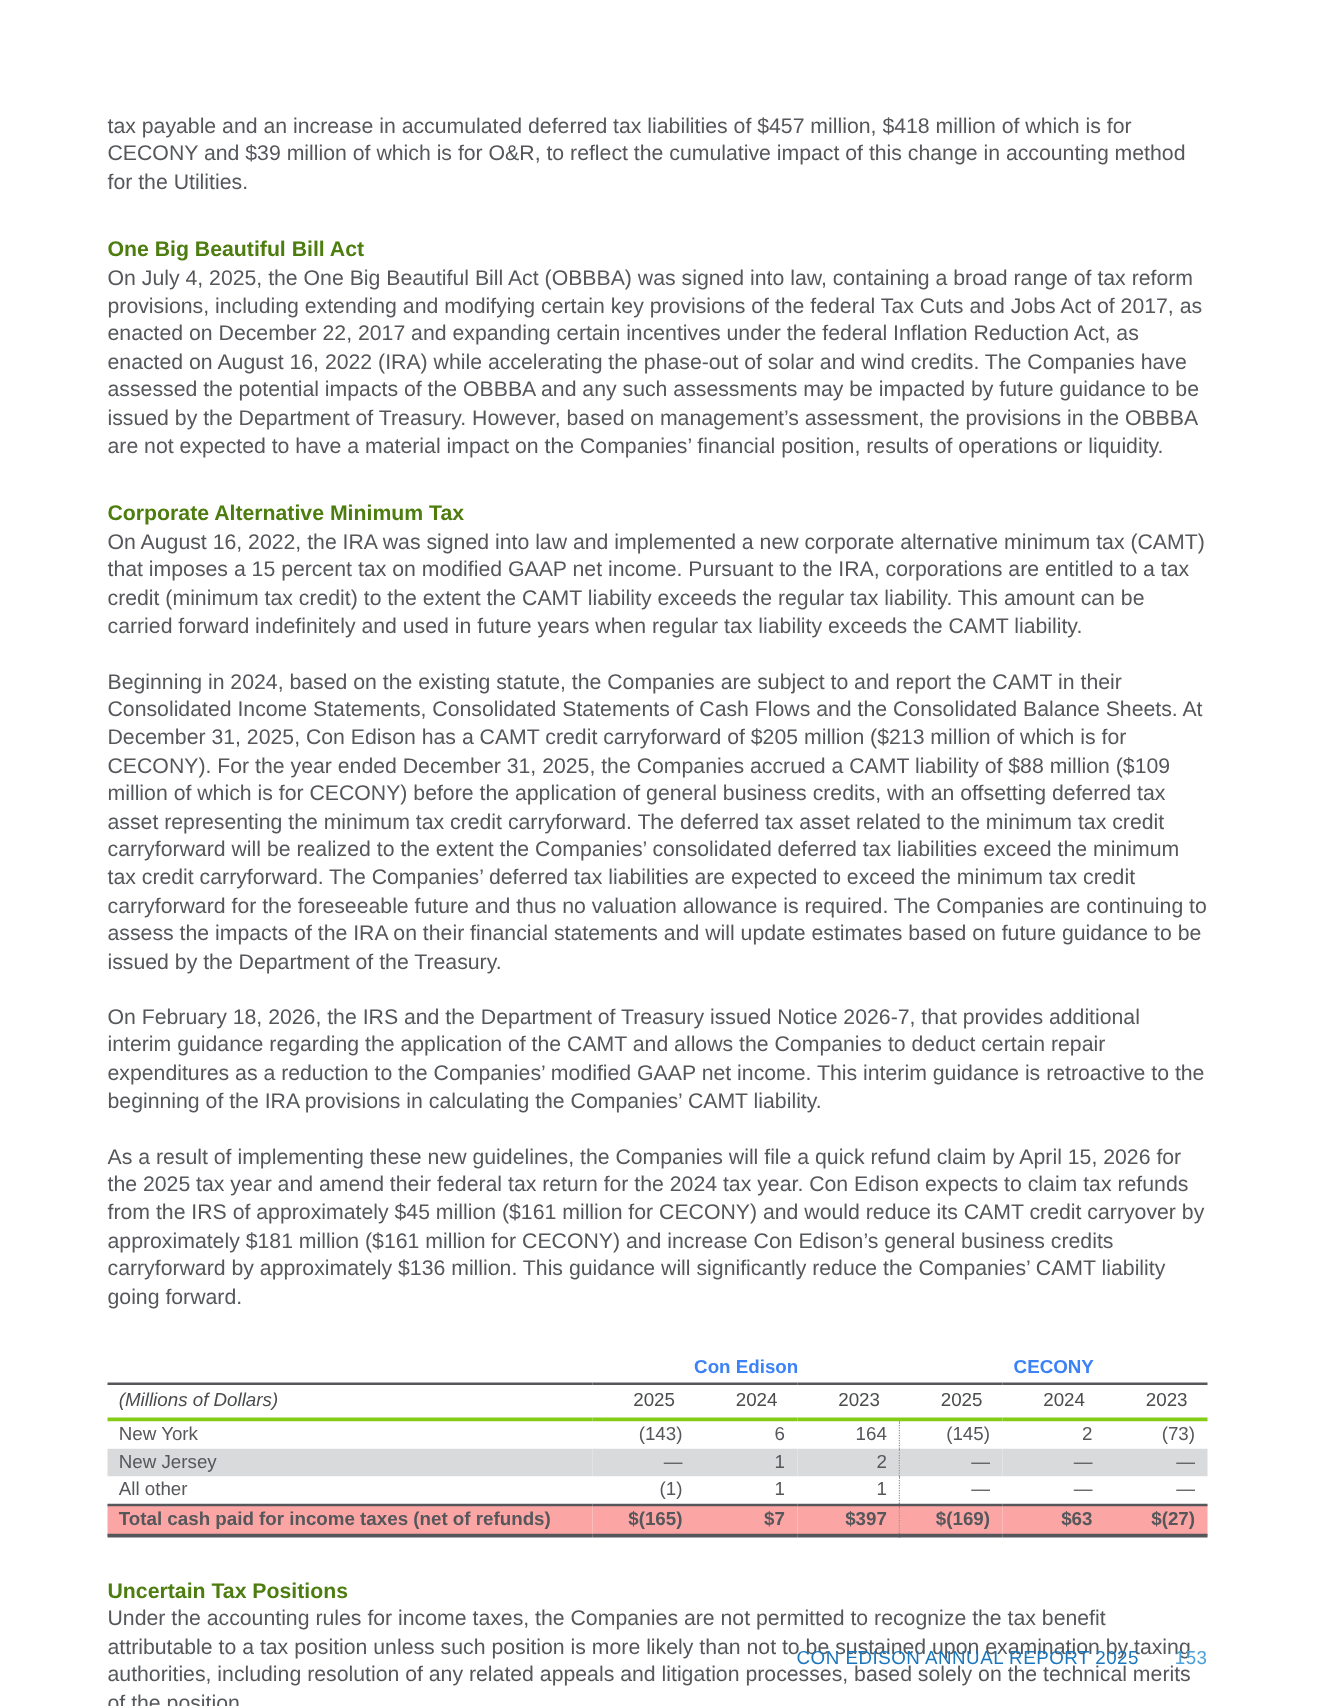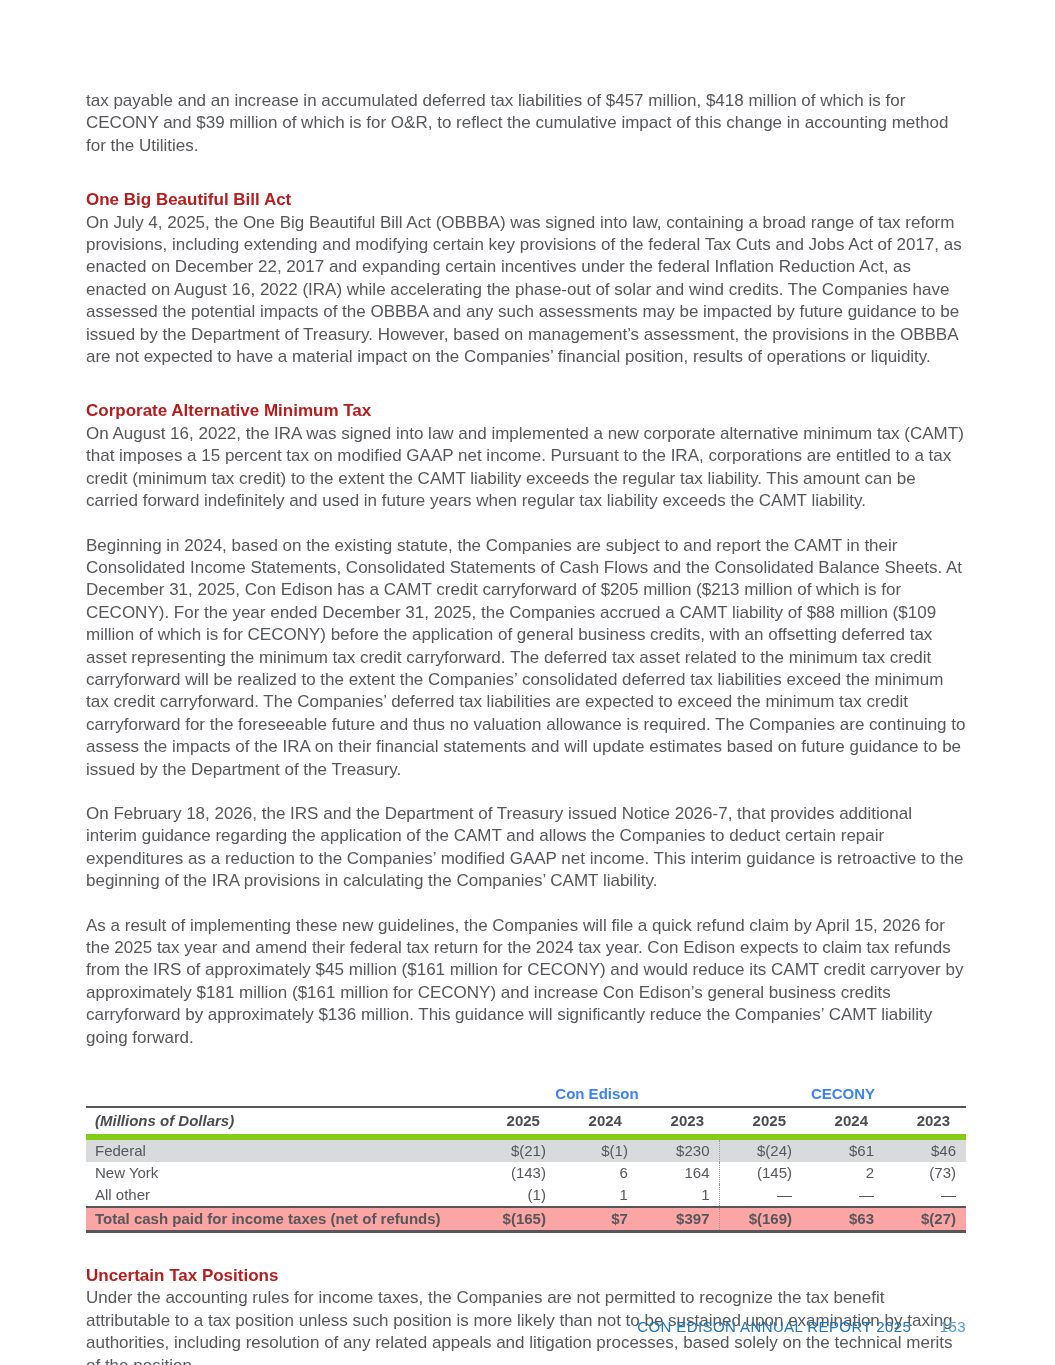--- a/index.html
+++ b/index.html
@@ -28,21 +28,21 @@
   p.body-text {
     font-size: 17px;
     line-height: 22.4px;
     color: #55575b;
     margin: 0 0 22px 0;
     text-align: left;
   }
   h3.section-heading {
     font-size: 17px;
     line-height: 22.4px;
-    color: #b91c1c;
+    color: #4d7c0f;
     font-weight: bold;
     margin: 32px 0 0 0;
   }
   
   .content > p.body-text:first-child { margin-top: 0; }
 
   
   table.data-table {
     width: 100%;
     border-collapse: collapse;
@@ -56,25 +56,25 @@
   table.data-table col.num-col { width: 82px; }
 
   tr.group-row th {
     font-weight: bold;
     color: #3b82f6;
     text-align: center;
     padding: 2px 0 4px 0;
     border-bottom: 2px solid #55575b;
   }
   tr.year-row th {
-    font-weight: bold;
+    font-weight: normal;
     color: #4a4c4e;
     text-align: right;
     padding: 4px 16px 5px 0;
-    border-bottom: 6px solid #84cc16;
+    border-bottom: 3px solid #84cc16;
   }
   tr.year-row th.unit-label {
     text-align: left;
     font-style: italic;
     padding: 4px 0 5px 9px;
   }
   tbody td {
     padding: 3px 10px 4px 0;
     text-align: right;
     line-height: 15px;
@@ -143,38 +143,38 @@
           <th class="unit-label">(Millions of Dollars)</th>
           <th>2025</th>
           <th>2024</th>
           <th>2023</th>
           <th>2025</th>
           <th>2024</th>
           <th>2023</th>
         </tr>
       </thead>
       <tbody id="table-body">
-          <tr class="shaded">
-            <td class="row-label">Federal</td>
-            <td>$(21)</td>
-            <td>$(1)</td>
-            <td class="dotted-sep">$230</td>
-            <td>$(24)</td>
-            <td>$61</td>
-            <td>$46</td>
-          </tr>
           <tr class="">
             <td class="row-label">New York</td>
             <td>(143)</td>
             <td>6</td>
             <td class="dotted-sep">164</td>
             <td>(145)</td>
             <td>2</td>
             <td>(73)</td>
           </tr>
+          <tr class="shaded">
+            <td class="row-label">New Jersey</td>
+            <td>—</td>
+            <td>1</td>
+            <td class="dotted-sep">2</td>
+            <td>—</td>
+            <td>—</td>
+            <td>—</td>
+          </tr>
           <tr class="">
             <td class="row-label">All other</td>
             <td>(1)</td>
             <td>1</td>
             <td class="dotted-sep">1</td>
             <td>—</td>
             <td>—</td>
             <td>—</td>
           </tr>
           <tr class="total-row">

